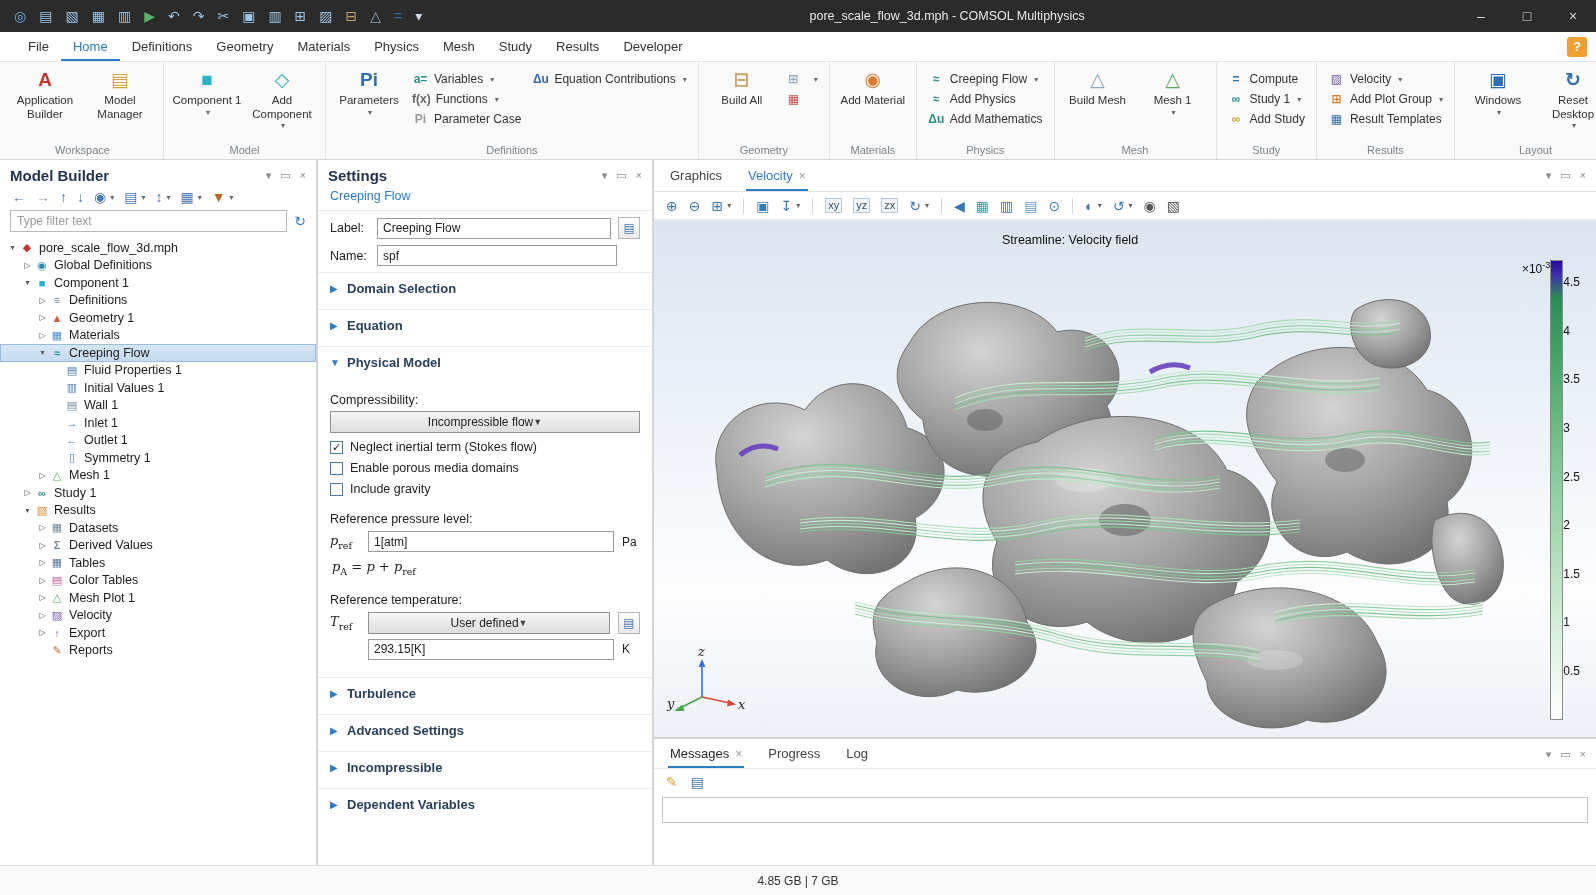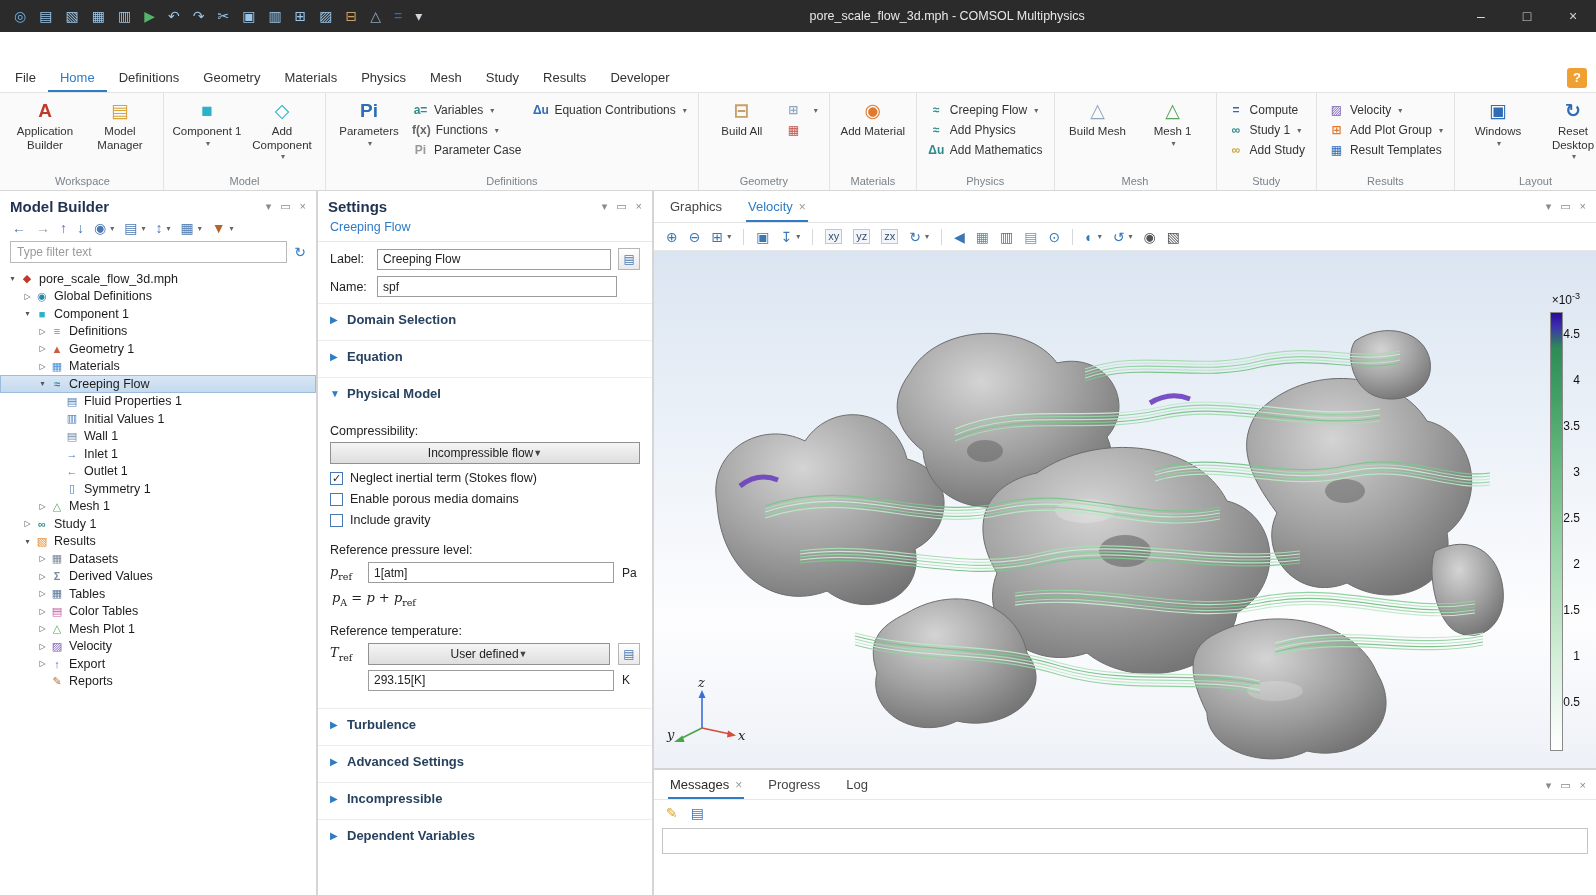--- a/index.html
+++ b/index.html
@@ -8,21 +8,21 @@
 
   
   .titlebar { height:32px; background:#2b2b2b; display:flex; align-items:center; color:#ddd; }
   .qbar { display:flex; align-items:center; gap:9px; padding:0 12px; }
   .qbar .tbtn { font-size:13px; }
   .win-title { flex:1; text-align:center; font-size:12.5px; color:#e8e8e8; }
   .wctrls { display:flex; }
   .wctrl { width:46px; height:32px; display:flex; align-items:center; justify-content:center; font-size:14px; color:#d5d5d5; }
 
   
-  .menubar { height:30px; background:#fff; display:flex; align-items:stretch; padding-left:3px; border-bottom:1px solid #e4e4e4; position:relative;margin-top:31px; }
+  .menubar { height:30px; background:#fff; display:flex; align-items:stretch; padding-left:16px; border-bottom:1px solid #e4e4e4; position:relative; }
   .menu-item { padding:0 12px; font-size:13px; color:#333; display:flex; align-items:center; }
   .menu-item.active { color:#2f7bc4; box-shadow:inset 0 -2px 0 #2f7bc4; }
   .help-btn { position:absolute; right:9px; top:5px; width:20px; height:20px; background:#f0a030; color:#fff; border-radius:3px; text-align:center; line-height:20px; font-weight:bold; font-size:13px; }
 
   
   .ribbon { height:98px; background:#fafafa; border-bottom:1px solid #d7d7d7; display:flex; align-items:stretch; padding:0 2px; overflow:hidden; }
   .rgroup { display:flex; flex-direction:column; border-right:1px solid #e3e3e3; padding:3px 7px 0; }
   .rbody { display:flex; align-items:flex-start; gap:3px; flex:1; }
   .rlabel { margin-top:auto; text-align:center; font-size:11px; color:#79828a; padding:2px 0 3px; }
   .rbig { width:72px; display:flex; flex-direction:column; align-items:center; padding:3px 1px; border-radius:3px; }
@@ -92,21 +92,21 @@
   .gtools { height:28px; display:flex; align-items:center; gap:7px; padding:0 10px; border-bottom:1px solid #e7e7e7; background:#fff; }
   .tbtn { display:inline-flex; align-items:center; gap:2px; padding:1px 2px; cursor:default; }
   .gicon { font-size:14px; }
   .ttext { font-size:11px; color:#39506a; border:1px solid #b9c9d9; background:#f2f6fa; padding:0 2px; line-height:13px; }
   .vsep { width:1px; height:16px; background:#d8d8d8; margin:0 3px; }
 
   .canvas { flex:1; position:relative; background:linear-gradient(180deg,#dbe5f1 0%,#eef3f9 40%,#fdfdfe 72%,#edf1f7 100%); overflow:hidden; }
   .plot-title { position:absolute; top:13px; left:0; right:110px; text-align:center; font-size:12.5px; color:#101010; }
   .scene { position:absolute; left:0; top:0; width:100%; height:100%; }
 
-  .legend-wrap { position:absolute; right:16px; top:40px; height:460px; display:flex; flex-direction:column;text-align:right; }
+  .legend-wrap { position:absolute; right:16px; top:40px; height:460px; display:flex; flex-direction:row; }
   .lexp { font-size:12px; margin:0 0 5px 0; color:#111; }
   .lexp sup { font-size:9px; }
   .lbody { flex:1; display:flex; gap:0; }
   .lbar { width:13px; border:1px solid #8a8a8a;
           background:linear-gradient(180deg,#2a0a9a 0%,#3c2fae 3%,#2e8b57 8%,#3f9e63 18%,#66b87e 34%,#8fcf9e 50%,#b4e0bd 66%,#d6efda 80%,#f0f9f2 92%,#ffffff 100%); }
   .lticks { display:flex; flex-direction:column; justify-content:space-between; padding:15px 0 42px; font-size:12px; color:#111; }
 
   .triad { position:absolute; left:12px; bottom:8px; width:84px; height:84px; }
   .triad text { font-family:"DejaVu Serif","Liberation Serif",serif; font-style:italic; font-size:13px; fill:#222; }
 
@@ -744,20 +744,21 @@
         </span>
         <span class="tbtn">
           <span class="gicon" style="color: rgb(85, 85, 85);">◉</span>
         </span>
         <span class="tbtn">
           <span class="gicon" style="color: rgb(85, 85, 85);">▧</span>
         </span>
       </div>
 
     <div class="canvas">
+      <div class="plot-title">Streamline: Velocity field</div>
 
       <svg class="scene" viewBox="0 0 940 517" preserveAspectRatio="xMidYMid meet">
         <defs>
           <radialGradient id="rockg" cx="38%" cy="28%" r="85%">
             <stop offset="0%" stop-color="#d4d4d4"></stop>
             <stop offset="50%" stop-color="#a1a1a1"></stop>
             <stop offset="100%" stop-color="#696969"></stop>
           </radialGradient>
           <path id="s1" d="M110,255 C200,225 265,270 345,252 C425,234 480,272 565,256" fill="none"></path>
           <path id="s2" d="M145,300 C230,288 305,322 385,302 C465,282 545,312 645,300" fill="none"></path>

